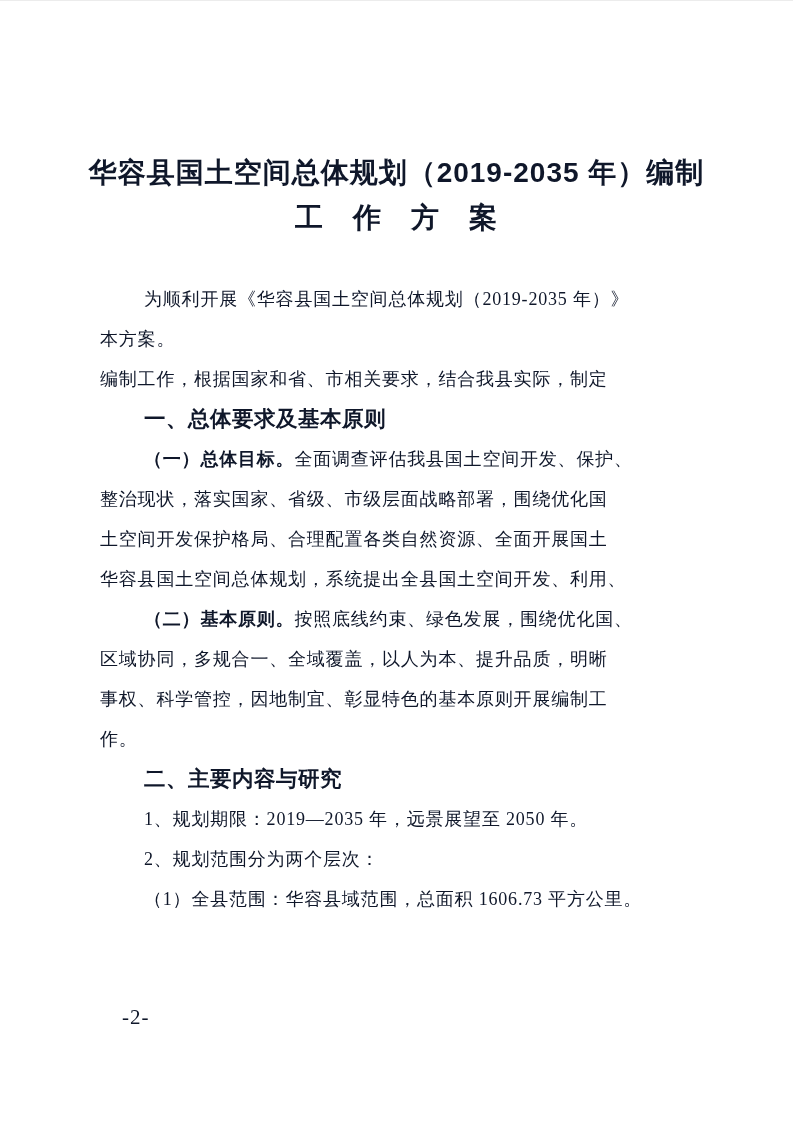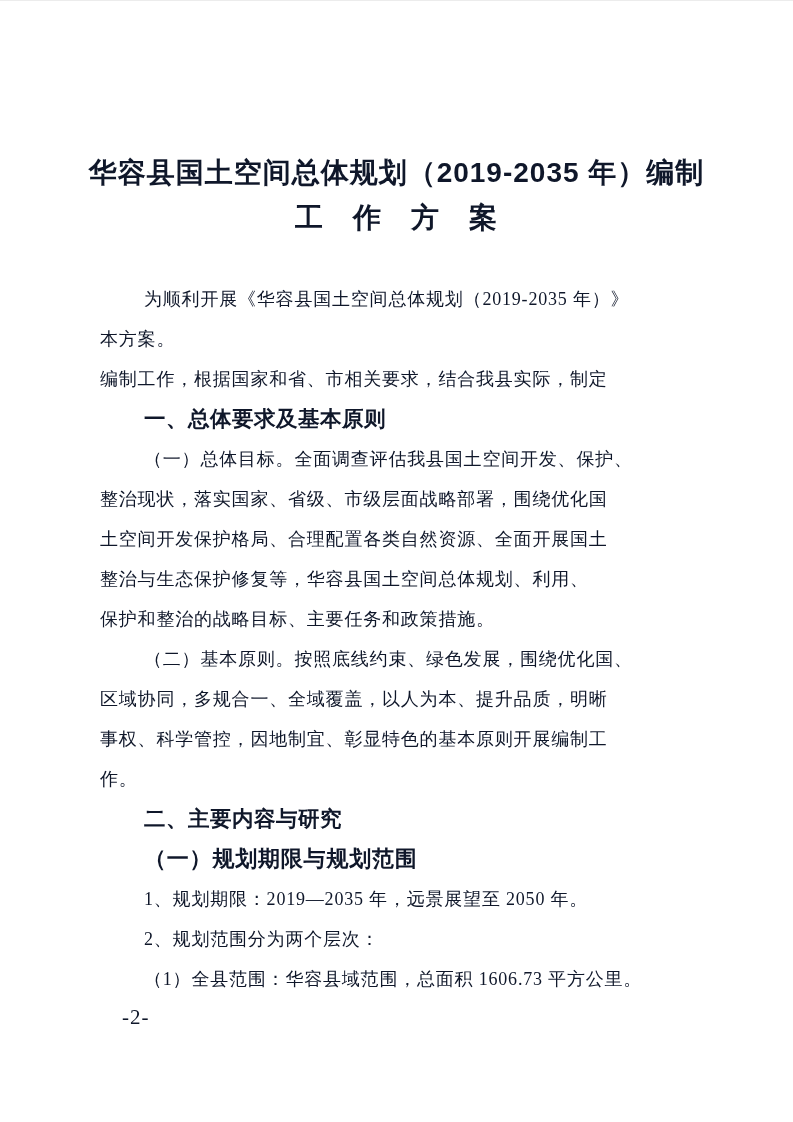--- a/index.html
+++ b/index.html
@@ -43,21 +43,21 @@
   .heading-hei {
     font-family: "Liberation Sans", sans-serif;
     font-weight: bold;
     font-size: 21.5px;
     letter-spacing: 0.5px;
   }
   .heading-kai {
     font-weight: bold;
     font-size: 22px;
   }
-  .lead-bold { font-weight: normal; }
+  .lead-bold { font-weight: bold; }
   .footer {
     position: absolute;
     left: 122px;
     top: 1002px;
     font-size: 21px;
     line-height: 28px;
     letter-spacing: 1px;
   }
 </style>
 </head>
@@ -73,30 +73,28 @@
   <div class="content">
     <div class="line indent"><span>为顺利开展《华容县国土空间总体规划（2019-2035 年）》</span></div>
     <div class="line"><span>本方案。</span></div>
     <div class="line"><span>编制工作，根据国家和省、市相关要求，结合我县实际，制定</span></div>
 
     <div class="line indent heading-hei"><span>一、总体要求及基本原则</span></div>
 
     <div class="line indent"><span class="lead-bold">（一）总体目标。</span><span>全面调查评估我县国土空间开发、保护、</span></div>
     <div class="line"><span>整治现状，落实国家、省级、市级层面战略部署，围绕优化国</span></div>
     <div class="line"><span>土空间开发保护格局、合理配置各类自然资源、全面开展国土</span></div>
-    <div class="line"><span>整治与生态保护修复等，华容县国土空间总体规划、利用、</span></div>
-    <div class="line"><span>保护和整治的战略目标、主要任务和政策措施。</span></div>
+    <div class="line"><span>华容县国土空间总体规划，系统提出全县国土空间开发、利用、</span></div>
 
     <div class="line indent"><span class="lead-bold">（二）基本原则。</span><span>按照底线约束、绿色发展，围绕优化国、</span></div>
     <div class="line"><span>区域协同，多规合一、全域覆盖，以人为本、提升品质，明晰</span></div>
     <div class="line"><span>事权、科学管控，因地制宜、彰显特色的基本原则开展编制工</span></div>
     <div class="line"><span>作。</span></div>
 
     <div class="line indent heading-hei"><span>二、主要内容与研究</span></div>
-    <div class="line indent heading-kai"><span>（一）规划期限与规划范围</span></div>
 
     <div class="line indent"><span>1、规划期限：2019—2035 年，远景展望至 2050 年。</span></div>
     <div class="line indent"><span>2、规划范围分为两个层次：</span></div>
     <div class="line indent"><span>（1）全县范围：华容县域范围，总面积 1606.73 平方公里。</span></div>
   </div>
 
   <div class="footer">-2-</div>
 
 </div>
 

